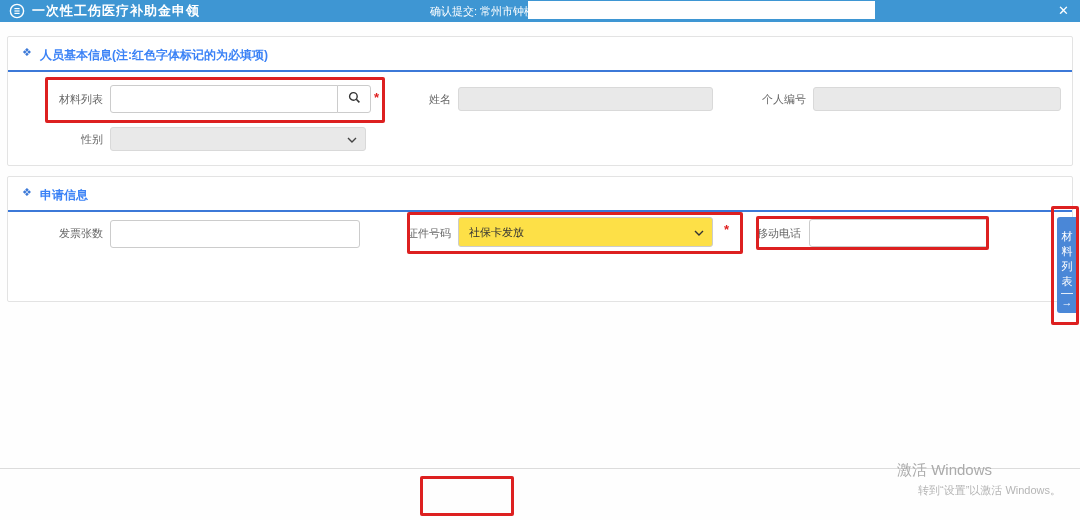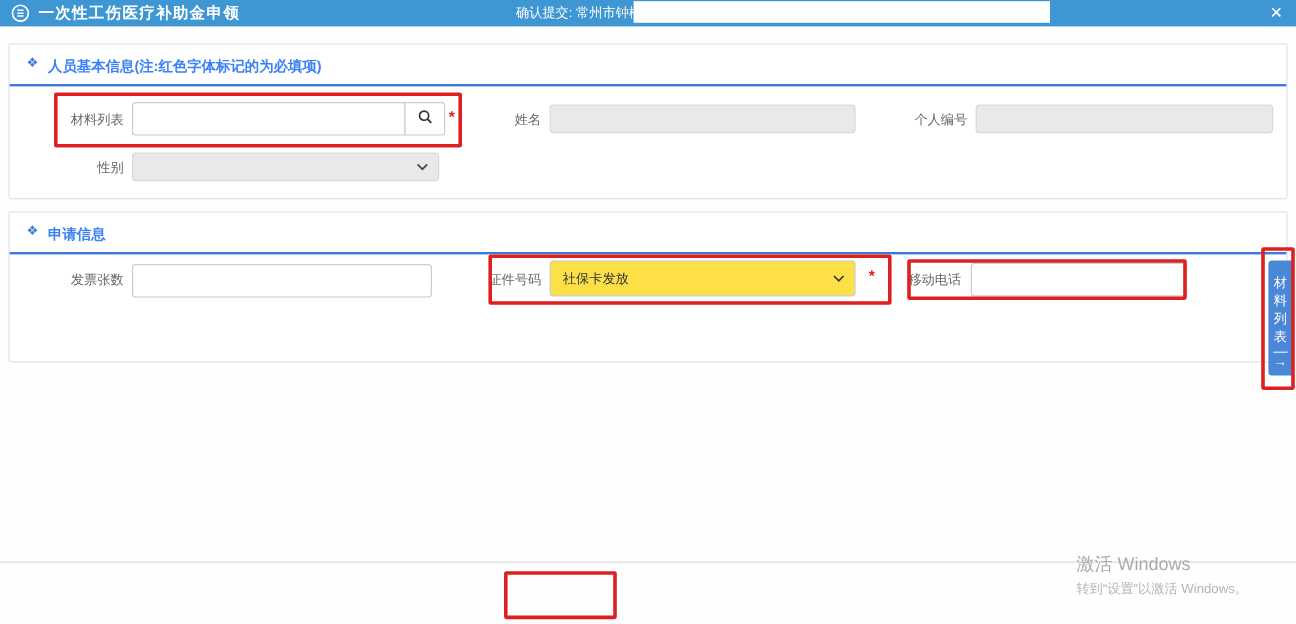--- a/index.html
+++ b/index.html
@@ -92,21 +92,21 @@
 
   
   .footer-divider { position:absolute; left:0; top:468px; width:100%; height:0;
                     border-top:1px solid #dcdcdc; }
   .submit-btn { position:absolute; left:437px; top:484px; width:61px; height:25px;
                 background:var(--button-blue,#4a90d9); color:#fff; border:none;
                 border-radius:4px; font-size:12px; cursor:pointer;margin-top:36px; }
 
   .watermark { position:absolute; left:897px; top:461px; color:#ababab; }
   .wm1 { font-size:15px; }
-  .wm2 { font-size:11px; margin-top:3px; color:#b5b5b5; }
+  .wm2 { font-size:11px; margin-top:3px; color:#b5b5b5;margin-left:21px; }
 </style>
 </head>
 <body>
 
 <div class="screen">
 
   <header class="titlebar">
     <span class="app-icon">
       <svg width="16" height="16" viewBox="0 0 16 16">
         <circle cx="8" cy="8" r="6.6" fill="none" stroke="#fff" stroke-width="1.4"></circle>

